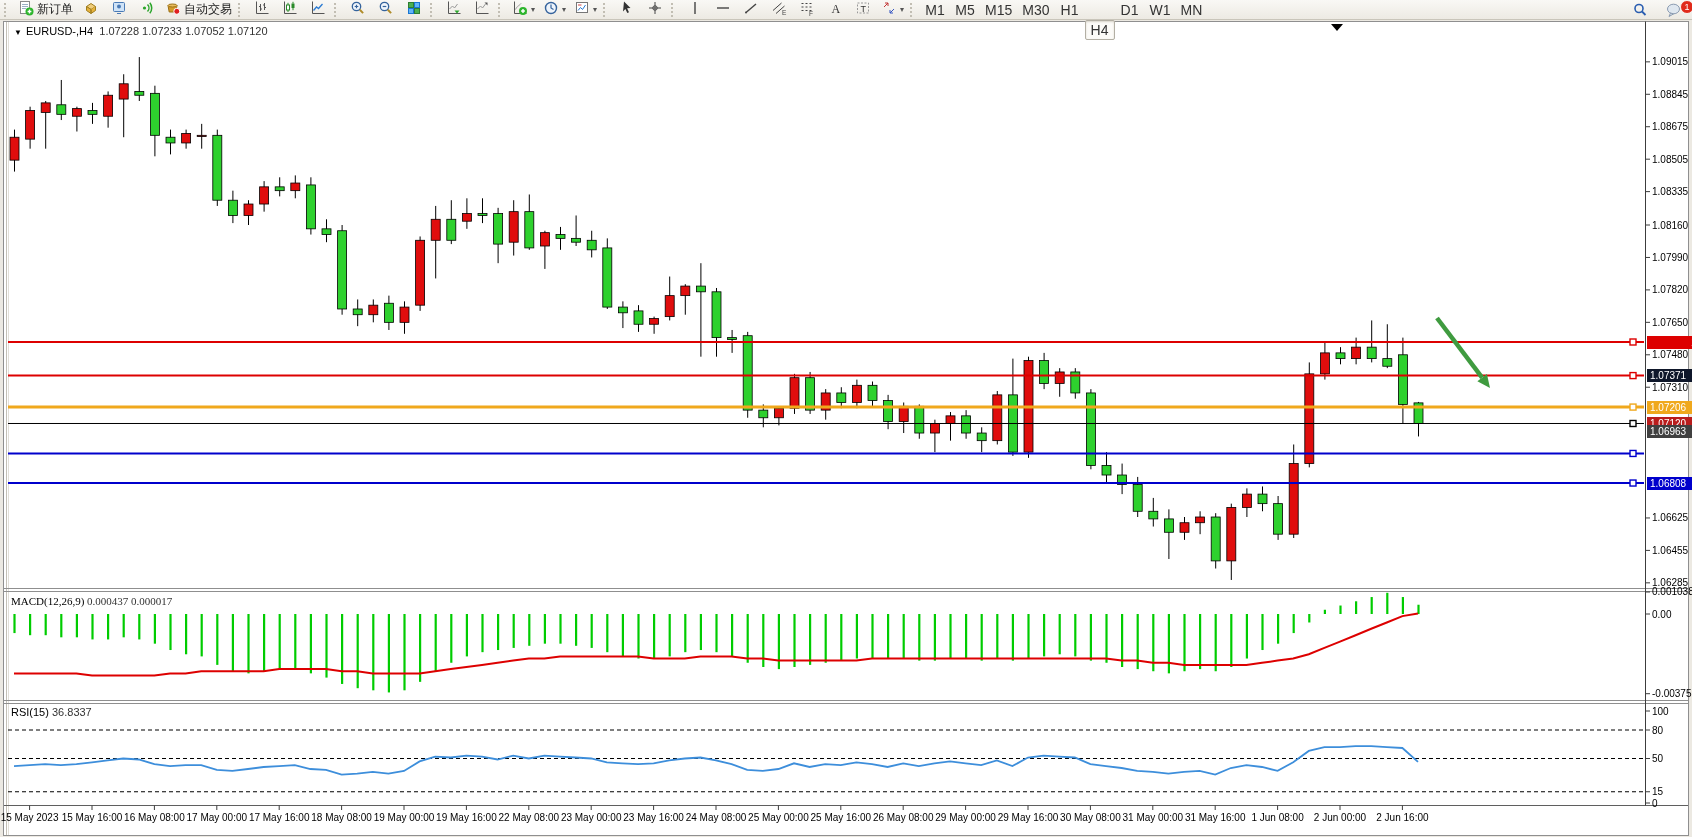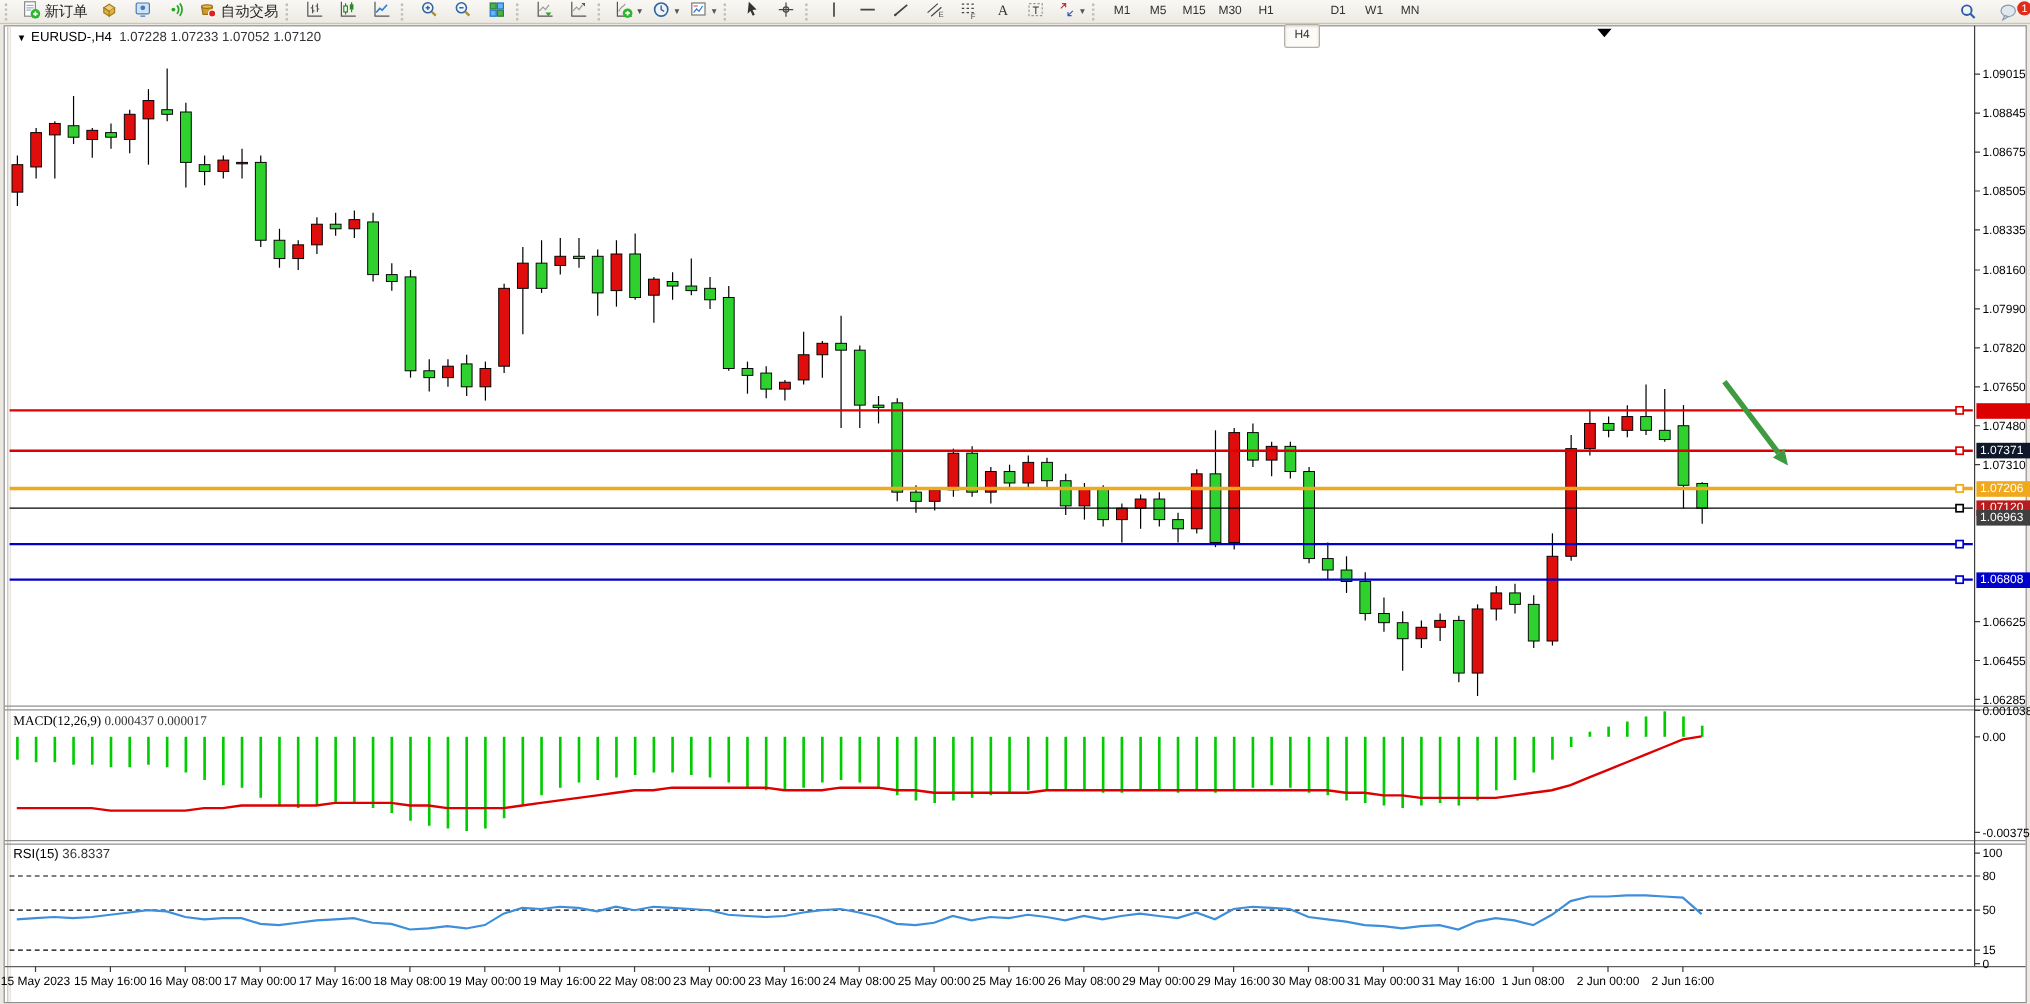--- a/index.html
+++ b/index.html
@@ -6,21 +6,21 @@
     font-family:"Liberation Sans",sans-serif;-webkit-font-smoothing:none;}
   .toolbar{position:absolute;left:0;top:0;width:1692px;height:20px;
     background:linear-gradient(#f9f8f5,#edeae3);border-bottom:1px solid #c9c5ba;
     display:flex;align-items:center;padding:0 2px;box-sizing:border-box;z-index:10;}
   .tb-grip{width:4px;height:14px;border-left:2px dotted #c2beb3;margin:0 4px 0 2px;}
   .tb-btn{height:18px;min-width:20px;padding:0 3px;display:flex;align-items:center;justify-content:center;
     gap:3px;font-size:12px;color:#222;border:1px solid transparent;border-radius:2px;cursor:default;}
   .tb-btn.active{background:#fcfbf8;border-color:#b3afa4;box-shadow:inset 0 1px 2px #d8d4ca;margin-top:40px;}
   .tb-btn .caret{font-size:8px;color:#555;line-height:8px;}
   .tb-label{font-size:12px;white-space:nowrap;}
-  .tf-btn{font-size:10px;padding:0 4px;color:#333;}
+  .tf-btn{font-size:14px;padding:0 4px;color:#333;}
   .tb-right{position:absolute;right:4px;top:1px;display:flex;align-items:center;gap:6px;}
   .chat-wrap{position:relative;}
   .badge{position:absolute;top:-1px;right:-6px;width:12px;height:12px;border-radius:50%;
     background:#e02a1a;color:#fff;font-size:9px;line-height:12px;text-align:center;border:1px solid #f7f6f2;}
   #stage{position:absolute;left:0;top:0;width:1692px;height:837px;}
   #chart-svg{position:absolute;left:0;top:0;}
   .pane-label{position:absolute;font-size:11px;color:#000;white-space:nowrap;z-index:5;text-align:right;}
   .pane-label .vals{color:#333;}
   .chart-title{left:14px;top:25px;}
   .chart-title .dd{font-size:8px;color:#000;margin-right:4px;}

